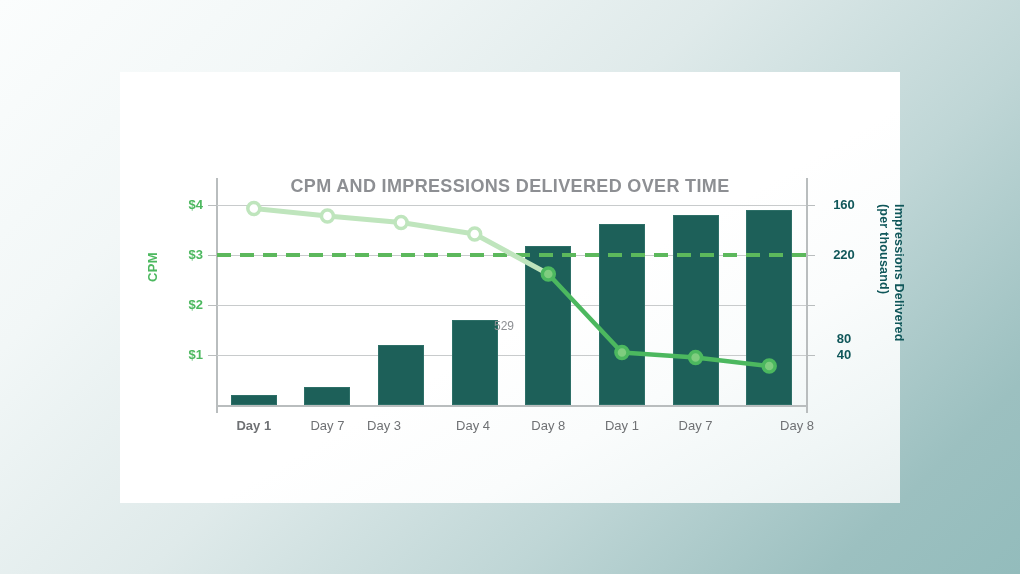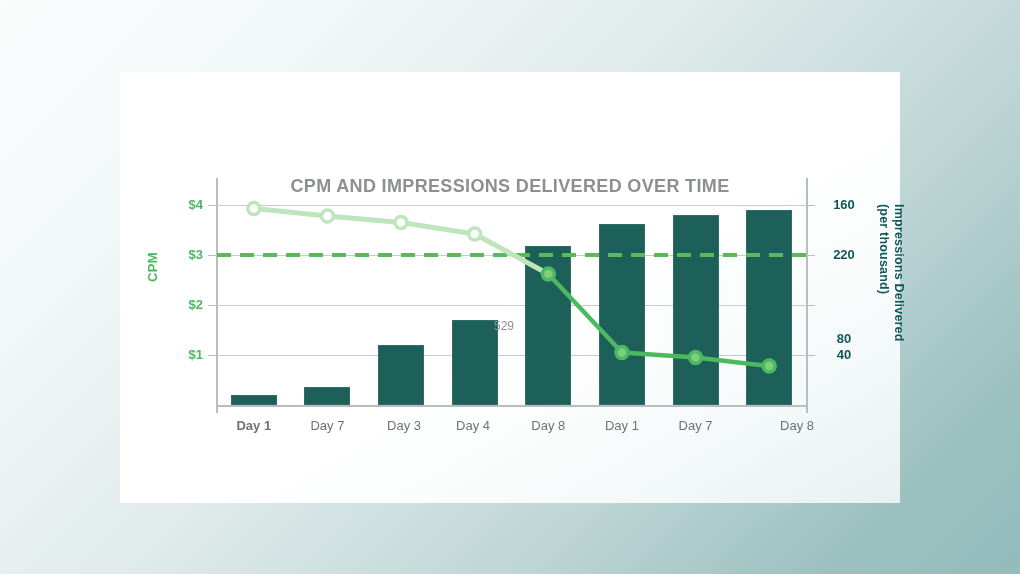--- a/index.html
+++ b/index.html
@@ -258,21 +258,21 @@
             <circle cx="331.3125" cy="98" r="6" fill="#7fcd7f" stroke="#4cb85f" stroke-width="3.5"></circle>
             <circle cx="404.9375" cy="176.5" r="6" fill="#7fcd7f" stroke="#4cb85f" stroke-width="3.5"></circle>
             <circle cx="478.5625" cy="181.5" r="6" fill="#7fcd7f" stroke="#4cb85f" stroke-width="3.5"></circle>
             <circle cx="552.1875" cy="190" r="6" fill="#7fcd7f" stroke="#4cb85f" stroke-width="3.5"></circle>
           </g>
       </svg>
 
       <div id="xlabel-layer">
           <div class="x-label" style="left: -0.1875px; color: rgb(111, 113, 116); font-weight: bold;">Day 1</div>
           <div class="x-label" style="left: 73.4375px; color: rgb(111, 113, 116);">Day 7</div>
-          <div class="x-label" style="left: 150px; color: rgb(111, 113, 116);">Day 3</div>
+          <div class="x-label" style="left: 130px; color: rgb(111, 113, 116);">Day 3</div>
           <div class="x-label" style="left: 219px; color: rgb(111, 113, 116);">Day 4</div>
           <div class="x-label" style="left: 294.312px; color: rgb(111, 113, 116);">Day 8</div>
           <div class="x-label" style="left: 367.938px; color: rgb(111, 113, 116);">Day 1</div>
           <div class="x-label" style="left: 441.562px; color: rgb(111, 113, 116);">Day 7</div>
           <div class="x-label" style="left: 543px; color: rgb(111, 113, 116);">Day 8</div>
         </div>
 
     </div>
   </div>
 </div>

